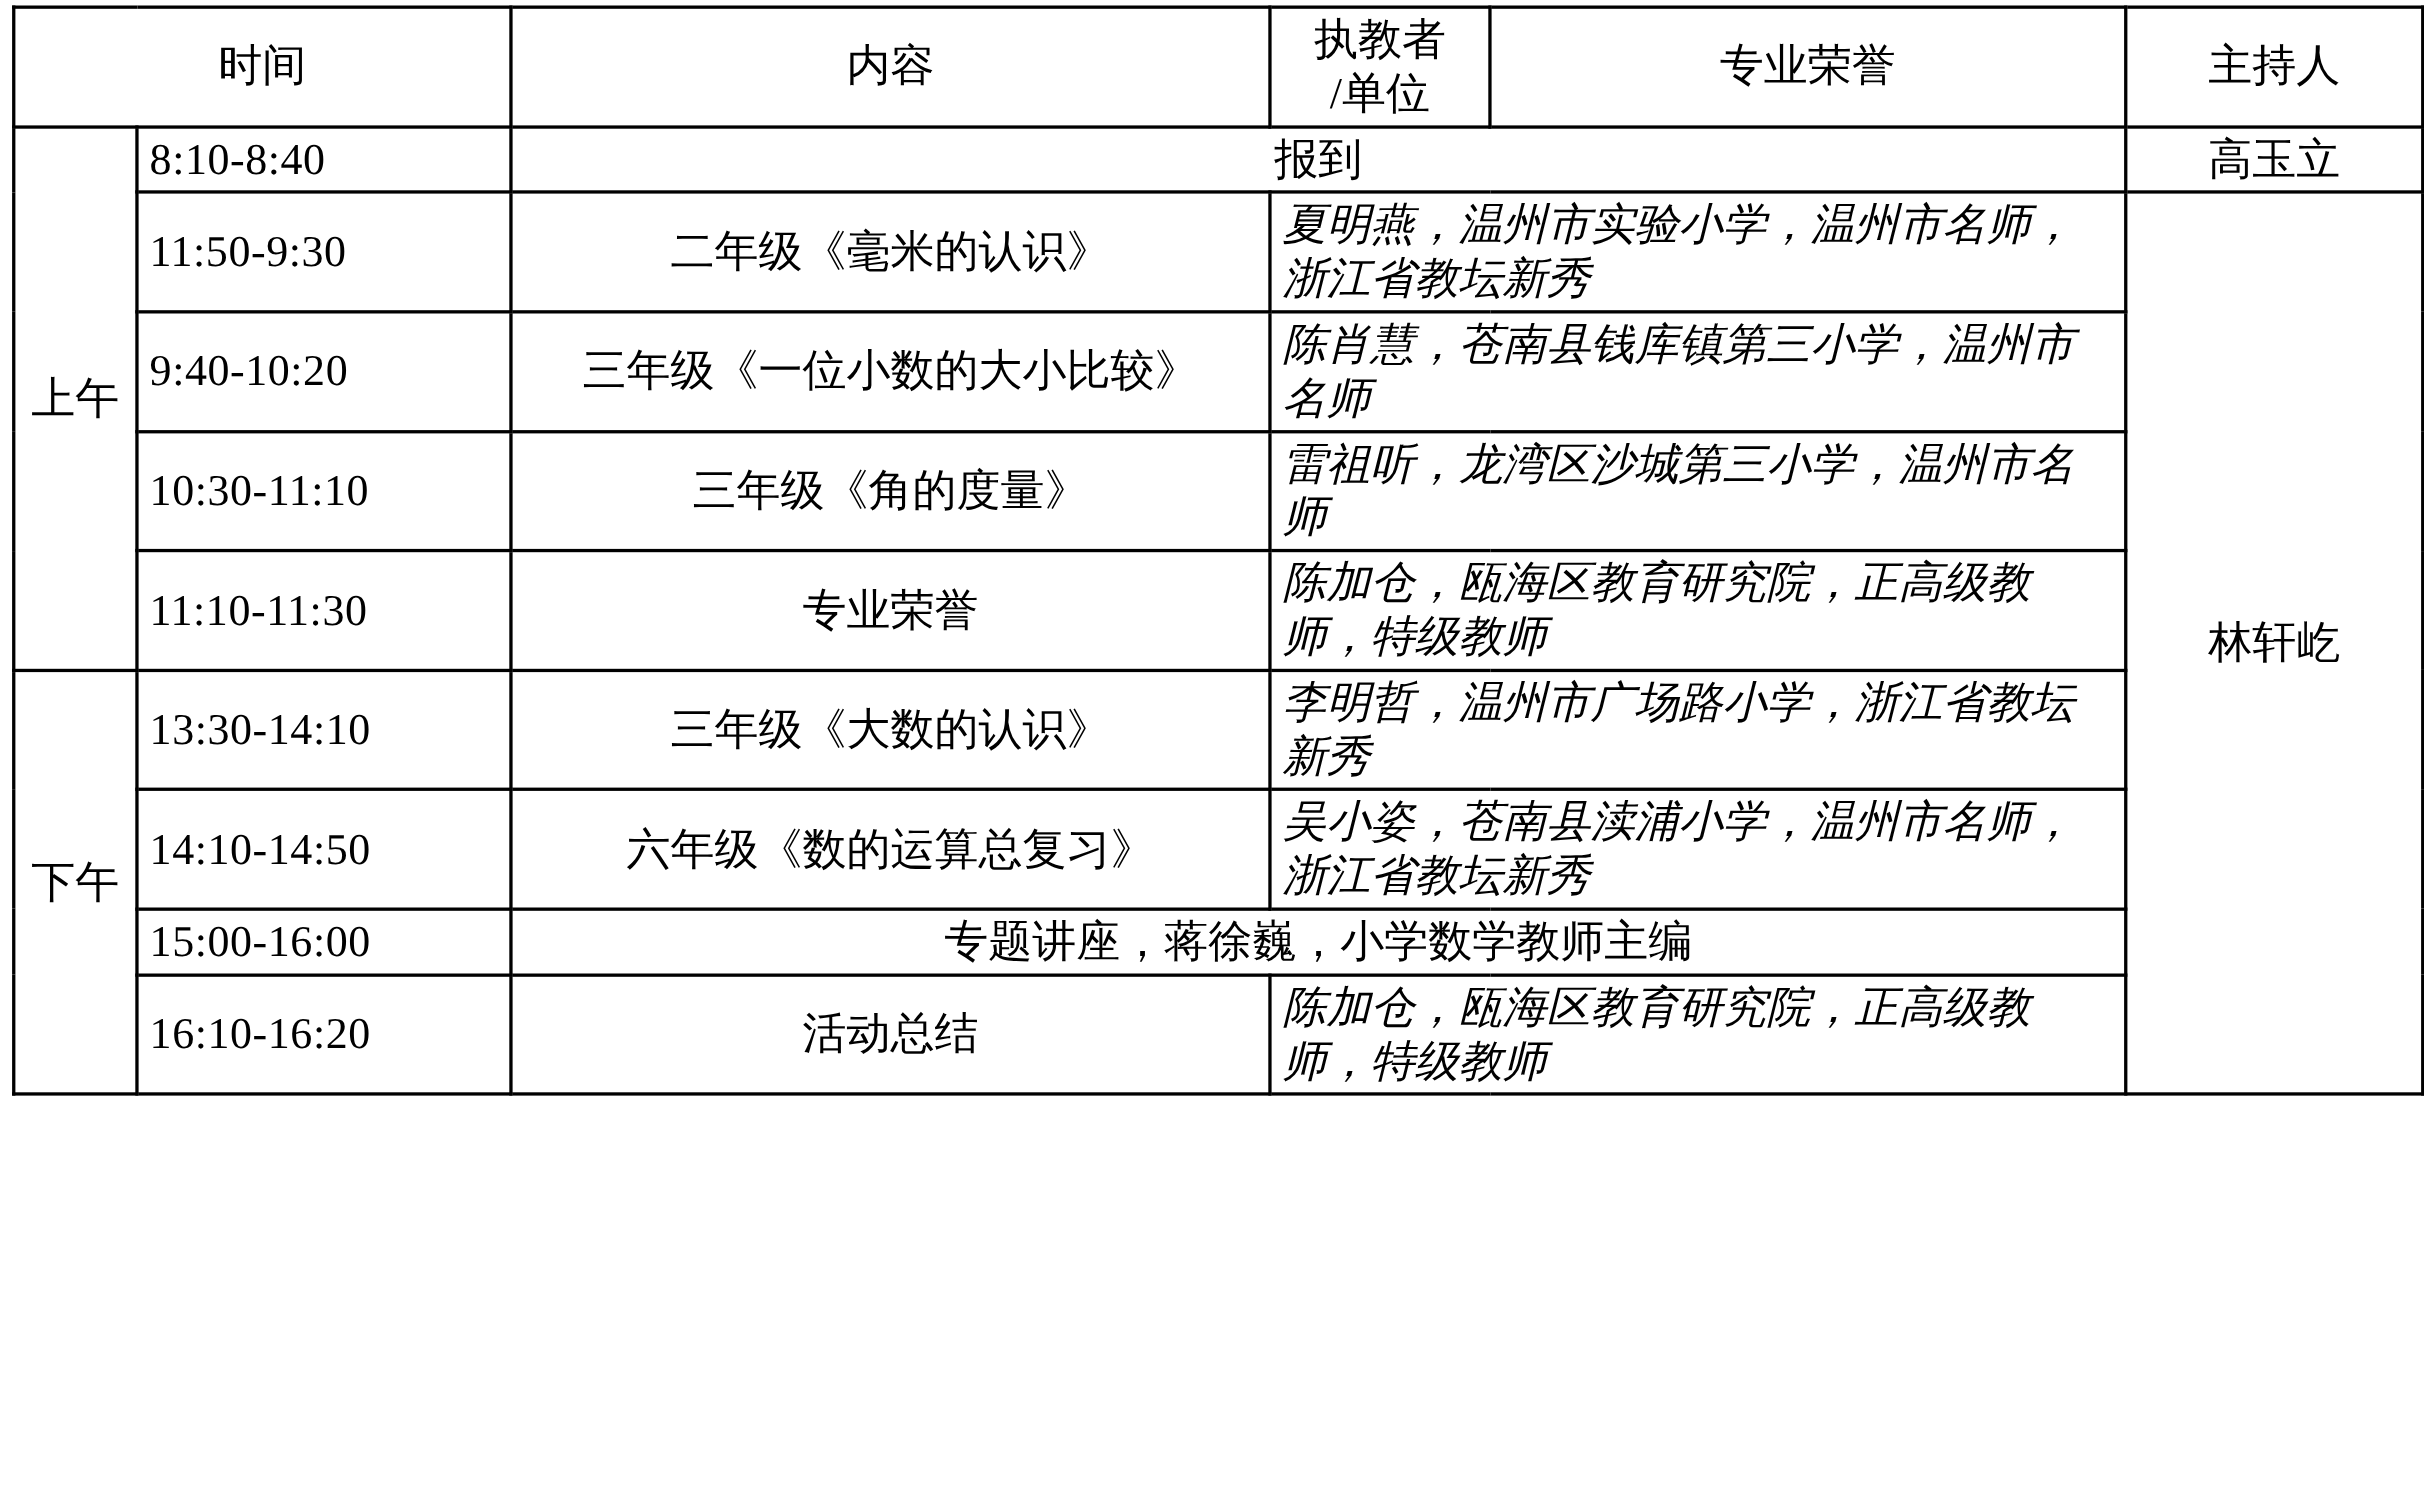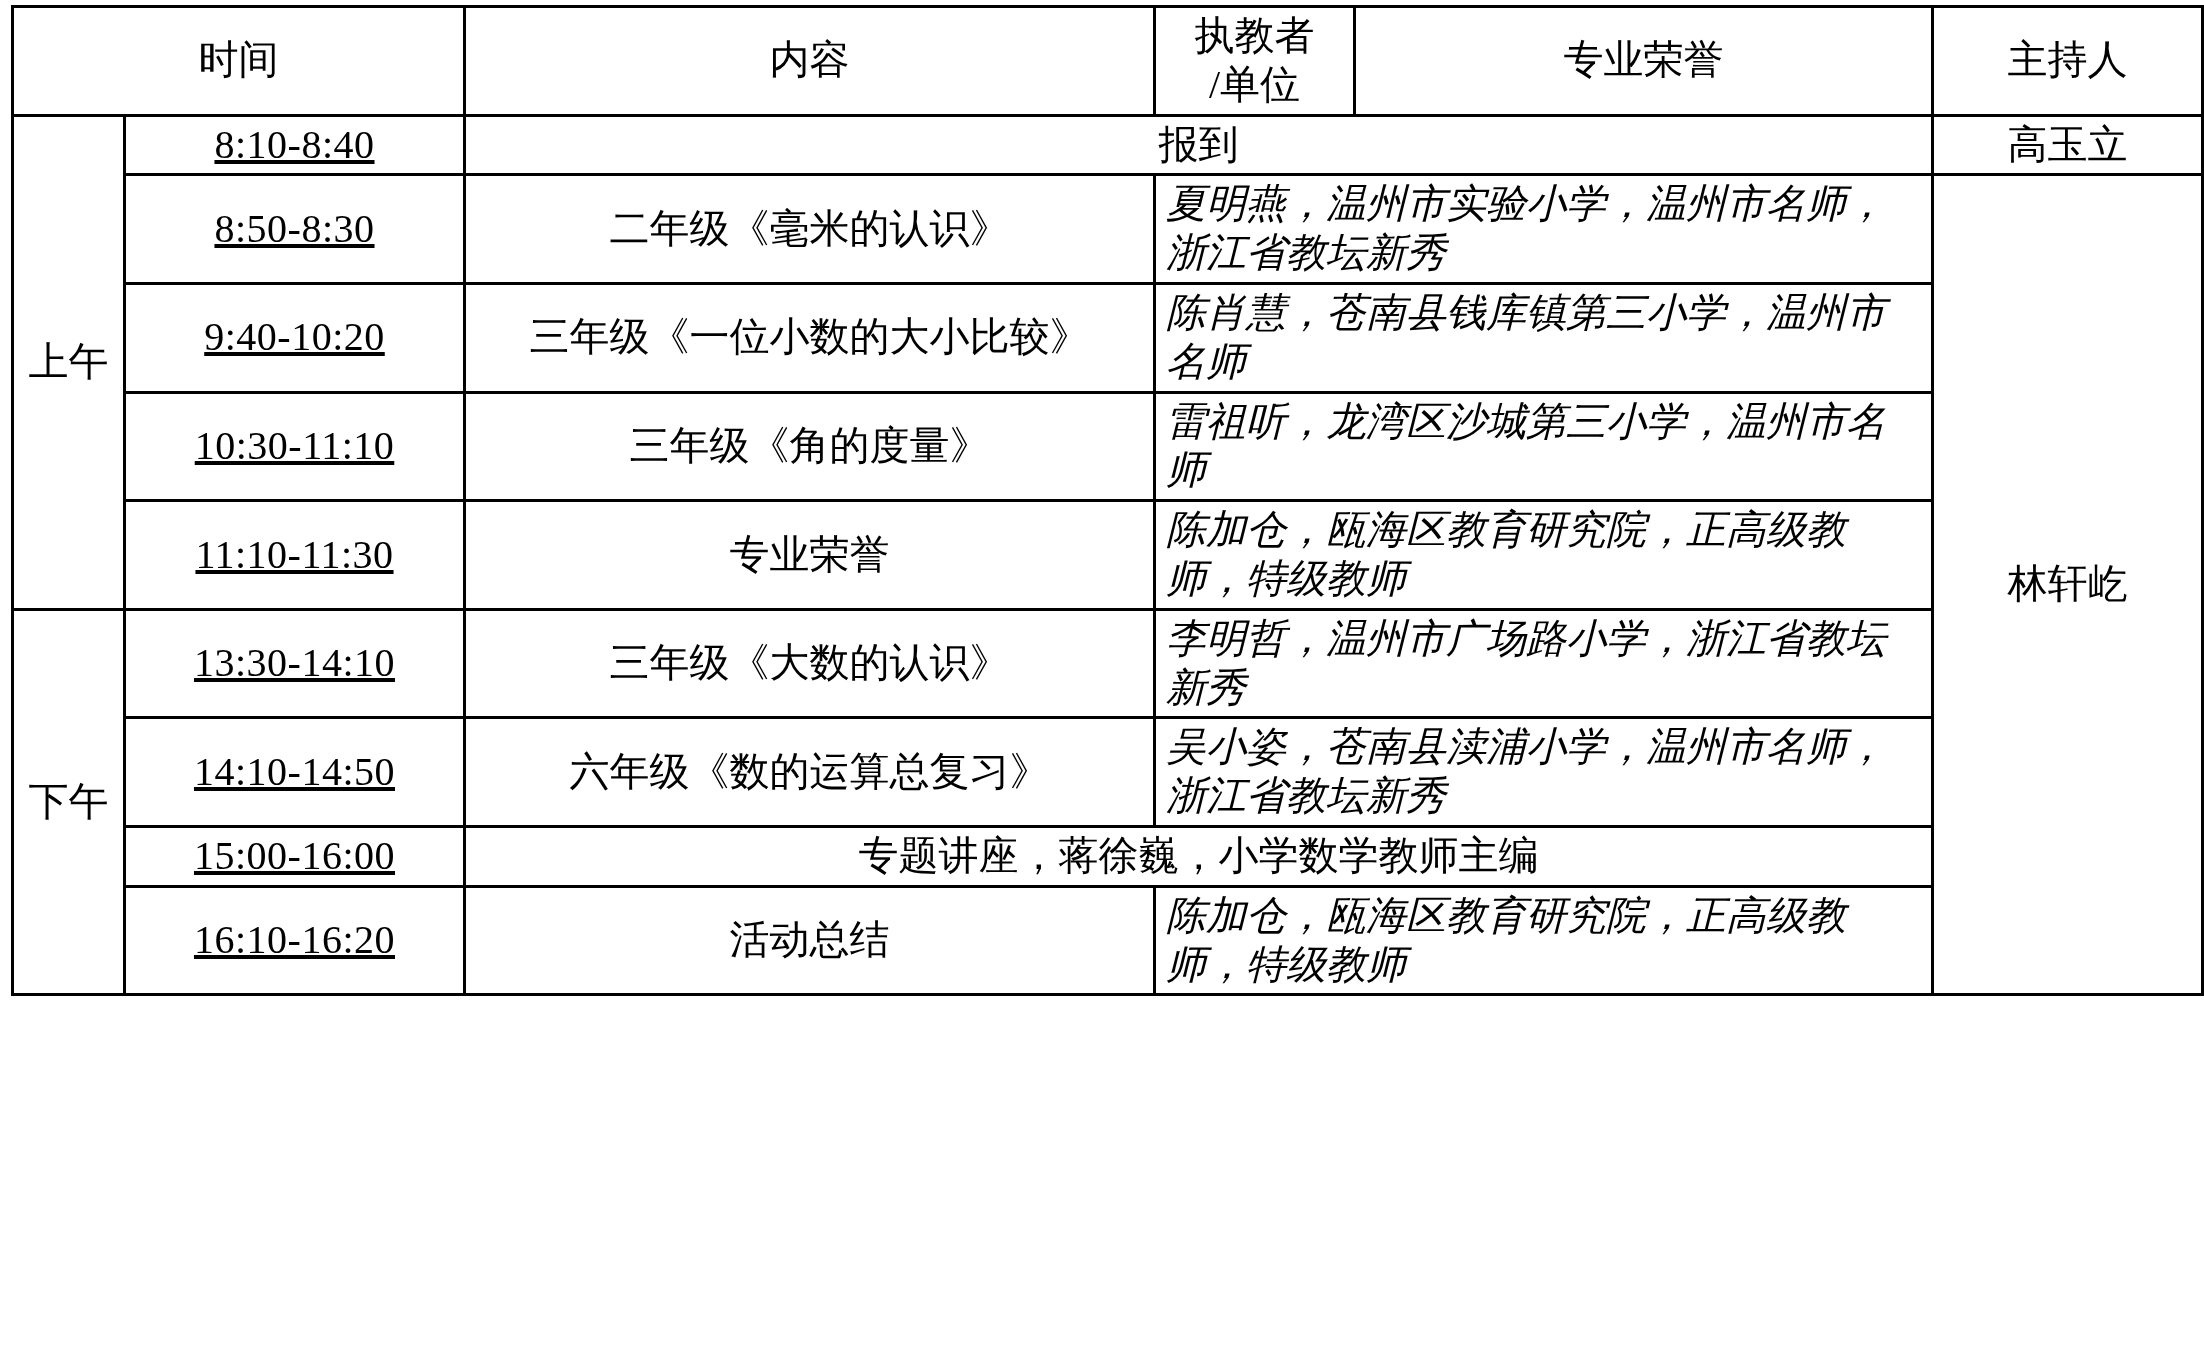--- a/index.html
+++ b/index.html
@@ -55,25 +55,24 @@
     font-size: 40px;
   }
   .ampm {
     text-align: center;
     font-size: 42px;
     line-height: 1.15;
     padding-left: 2px;
     padding-right: 2px;
   }
   .time {
-    text-align: center;
+    text-align: left;
     font-family: "Liberation Serif", "DejaVu Serif", serif;
     font-size: 40px;
     letter-spacing: 0.5px;
-    text-decoration: underline;
   }
   .content-left {
     text-align: center;
     font-size: 40px;
   }
   .content-center {
     text-align: center;
     font-size: 40px;
   }
   .detail {
@@ -115,21 +114,21 @@
     <tbody>
 
       <tr>
         <td class="ampm" rowspan="5">上午</td>
         <td class="time">8:10-8:40</td>
         <td class="content-center" colspan="3">报到</td>
         <td class="host">高玉立</td>
       </tr>
 
       <tr>
-        <td class="time">8:50-8:30</td>
+        <td class="time">11:50-9:30</td>
         <td class="content-left">二年级《毫米的认识》</td>
         <td class="detail" colspan="2">夏明燕，温州市实验小学，温州市名师，浙江省教坛新秀</td>
         <td class="host" rowspan="8">林轩屹</td>
       </tr>
 
       <tr>
         <td class="time">9:40-10:20</td>
         <td class="content-left">三年级《一位小数的大小比较》</td>
         <td class="detail" colspan="2">陈肖慧，苍南县钱库镇第三小学，温州市名师</td>
       </tr>

